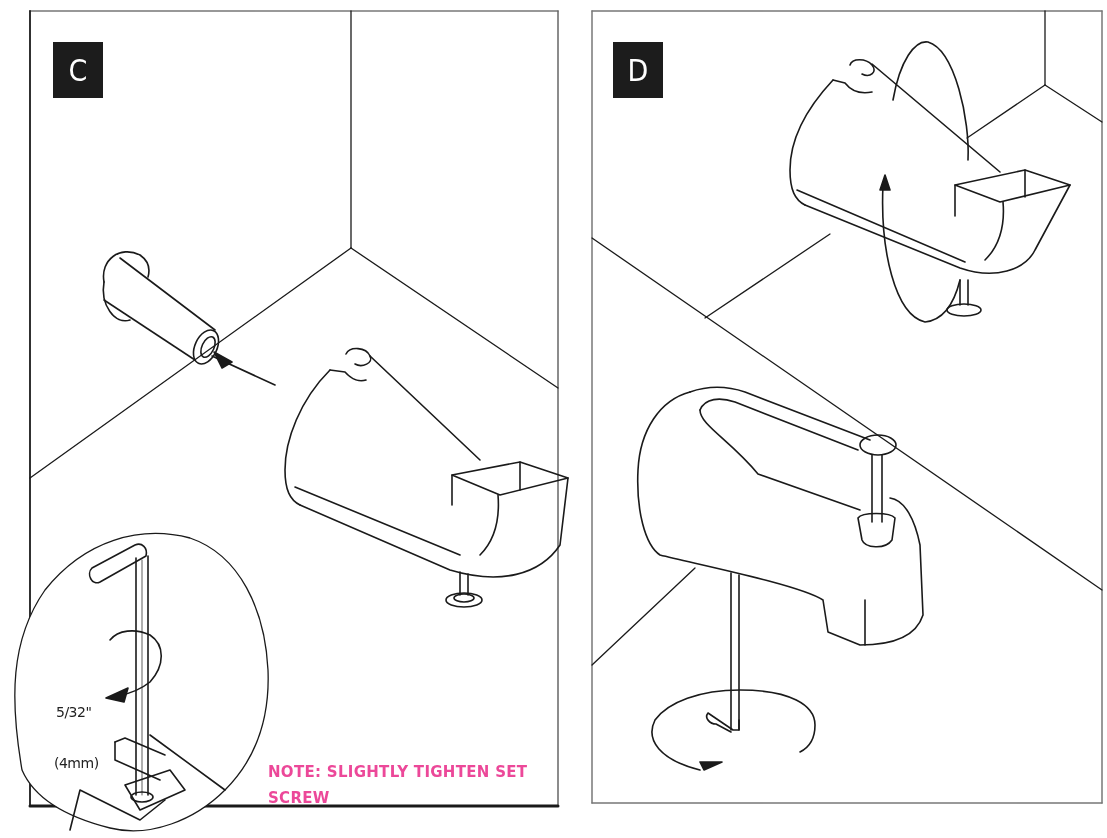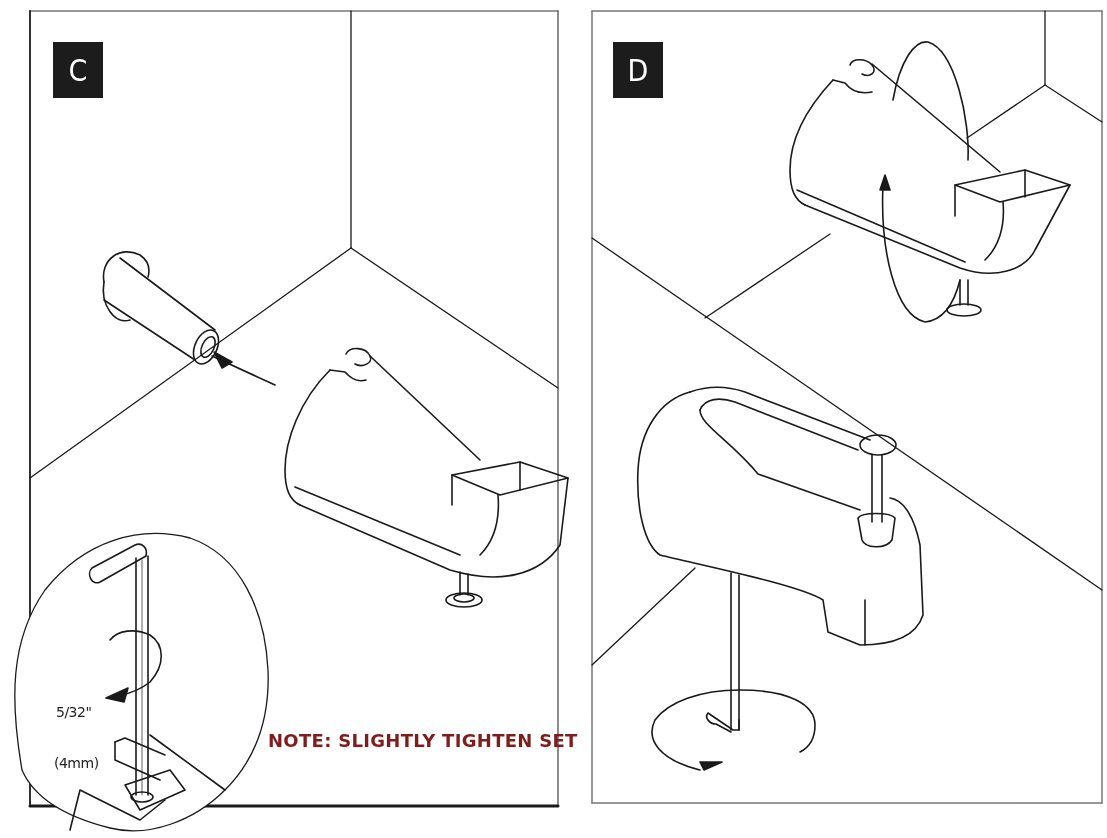--- a/index.html
+++ b/index.html
@@ -9,22 +9,22 @@
     .step-badge {
       position: absolute; background: #1c1c1c; color: #ffffff;
       width: 50px; height: 56px; display: flex; align-items: center; justify-content: center;
       font-family: "DejaVu Sans Condensed", "DejaVu Sans", sans-serif; font-size: 30px; font-weight: normal;
     }
     .label {
       position: absolute; color: #222; font-family: "DejaVu Sans", sans-serif;
       font-size: 14px; line-height: 17px; letter-spacing: -0.5px;
     }
     .note {
-      position: absolute; color: #7f1d1d; font-family: "DejaVu Sans", sans-serif;
-      font-weight: bold; font-size: 18px; line-height: 26px; letter-spacing: 0.3px;
+      position: absolute; color: #ec4899; font-family: "DejaVu Sans", sans-serif;
+      font-weight: bold; font-size: 15px; line-height: 26px; letter-spacing: 0.3px; margin-top: 31px;
     }
   </style>
 </head>
 <body>
 
 <div class="canvas">
 
   <svg width="1107" height="838" viewBox="0 0 1107 838">
     <g fill="none" stroke="#1a1a1a" stroke-width="1.6" stroke-linejoin="round" stroke-linecap="round">
 
@@ -99,20 +99,21 @@
 
   <div class="step-badge" style="left:53px; top:42px;">
     <span>C</span>
   </div>
 
   <div class="label" style="left:56px; top:704px;">5/32"</div>
   <div class="label" style="left:54px; top:755px;">(4mm)</div>
 
   <div class="note" style="left:268px; top:728px;">
     <div>NOTE: SLIGHTLY TIGHTEN SET</div>
+    <div>SCREW</div>
   </div>
 
   <svg width="1107" height="838" viewBox="0 0 1107 838">
     <g fill="none" stroke="#1a1a1a" stroke-width="1.6" stroke-linejoin="round" stroke-linecap="round">
 
       <g stroke="#777" stroke-width="1.5">
         <line x1="592" y1="11" x2="1102" y2="11"></line>
         <line x1="592" y1="11" x2="592" y2="803"></line>
         <line x1="1102" y1="11" x2="1102" y2="803"></line>
         <line x1="592" y1="803" x2="1102" y2="803"></line>

